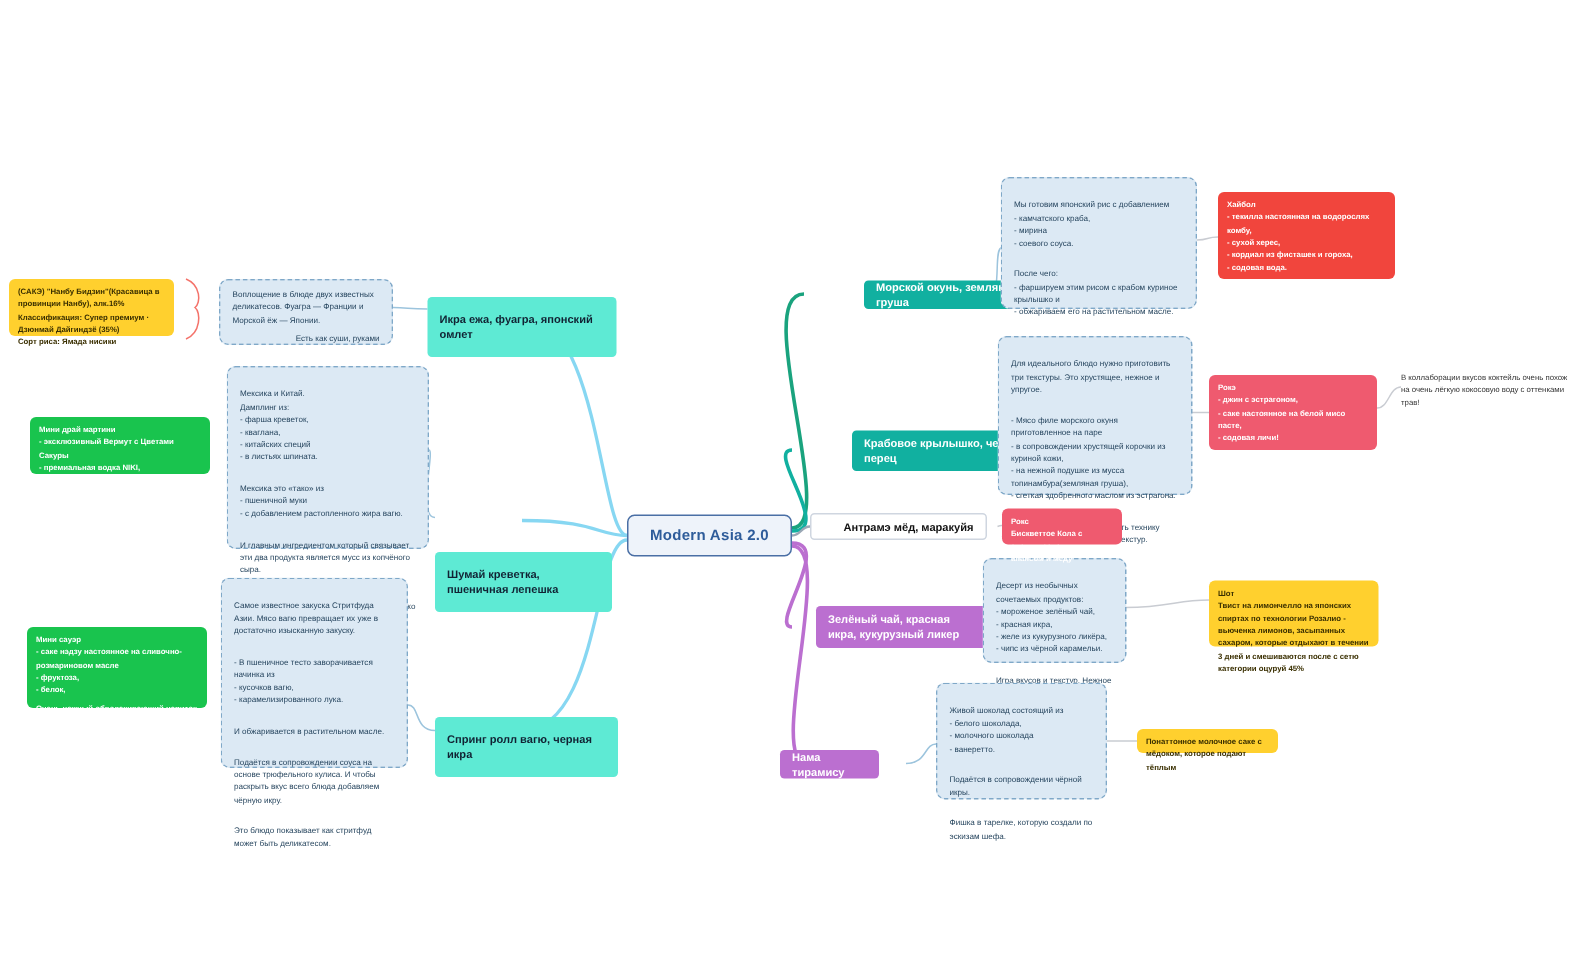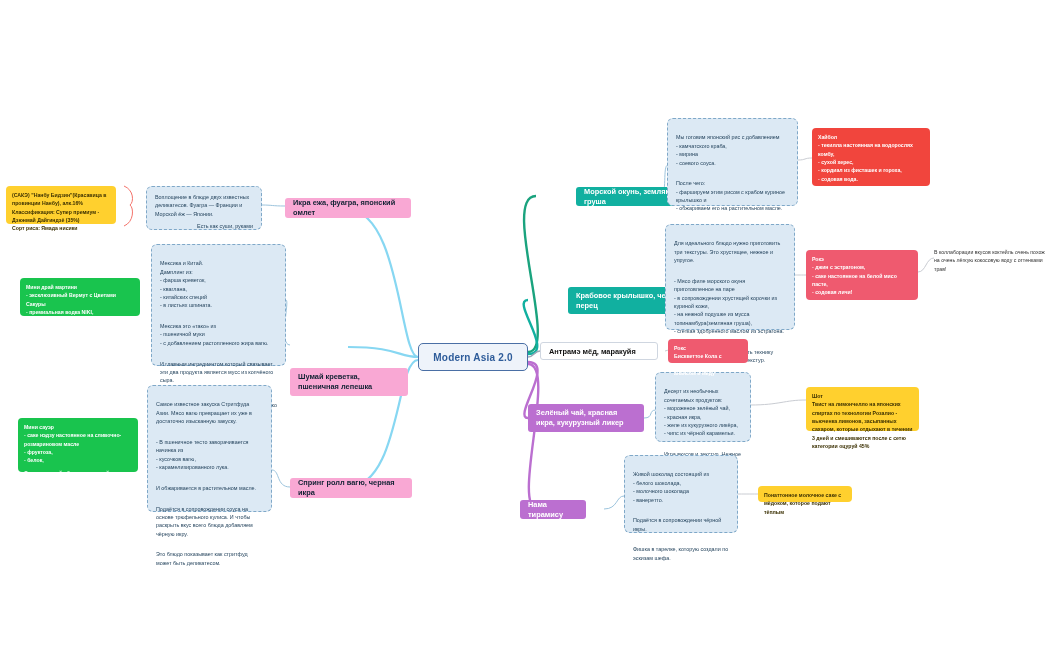--- a/index.html
+++ b/index.html
@@ -19,39 +19,39 @@
   .central{
     left:418px;top:343px;width:110px;height:28px;
     background:#eef3fa;border:1.6px solid #4a6fa5;border-radius:5px;
     display:flex;align-items:center;justify-content:center;
     color:#2e5c9a;font-weight:bold;font-size:10px;
     letter-spacing:.2px;
   }
 
   
   .leaf-blue{
-    background:#f9a8d4;border-radius:3px;
+    background:#5eead4;border-radius:3px;
     display:flex;align-items:center;
-    padding:10px 8px;
+    padding:20px 8px;
     font-size:7.4px;font-weight:bold;color:#123;
     line-height:1.35;
   }
   
   .leaf-teal{
     background:#11b0a0;border-radius:3px;
     display:flex;align-items:center;
     padding:4px 8px;
     font-size:7.4px;font-weight:bold;color:#ffffff;
     line-height:1.35;
     margin-left:40px;
   }
   
   .leaf-white{
     background:#ffffff;border:1px solid #cfd6e0;border-radius:3px;
-    display:flex;align-items:center;justify-content:flex-start;
+    display:flex;align-items:center;justify-content:flex-end;
     padding:4px 8px;
     font-size:7.4px;font-weight:bold;color:#111;
   }
   
   .leaf-purple{
     background:#bb6fd0;border-radius:3px;
     display:flex;align-items:center;
     padding:4px 8px;
     font-size:7.4px;font-weight:bold;color:#ffffff;
     line-height:1.35;
@@ -195,21 +195,21 @@
 
   <div class="node leaf-teal" style="left:536px;top:187px;width:124px;height:19px;">
     <span>Морской окунь, земляная груша</span>
   </div>
   <div class="node leaf-teal" style="left:528px;top:287px;width:136px;height:27px;">
     <span>Крабовое крылышко, черный перец</span>
   </div>
   <div class="node leaf-white" style="left:540px;top:342px;width:118px;height:18px;">
     <span>Антрамэ мёд, маракуйя</span>
   </div>
-  <div class="node leaf-purple" style="left:528px;top:404px;width:116px;height:28px;">
+  <div class="node leaf-purple" style="left:544px;top:404px;width:116px;height:28px;">
     <span>Зелёный чай, красная икра, кукурузный ликер</span>
   </div>
   <div class="node leaf-purple" style="left:520px;top:500px;width:66px;height:19px;">
     <span>Нама тирамису</span>
   </div>
 
   <div class="node card" style="left:667px;top:118px;width:131px;height:88px;white-space:pre-line;">
     <div class="para">Мы готовим японский рис с добавлением
 - камчатского краба,
 - мирина

